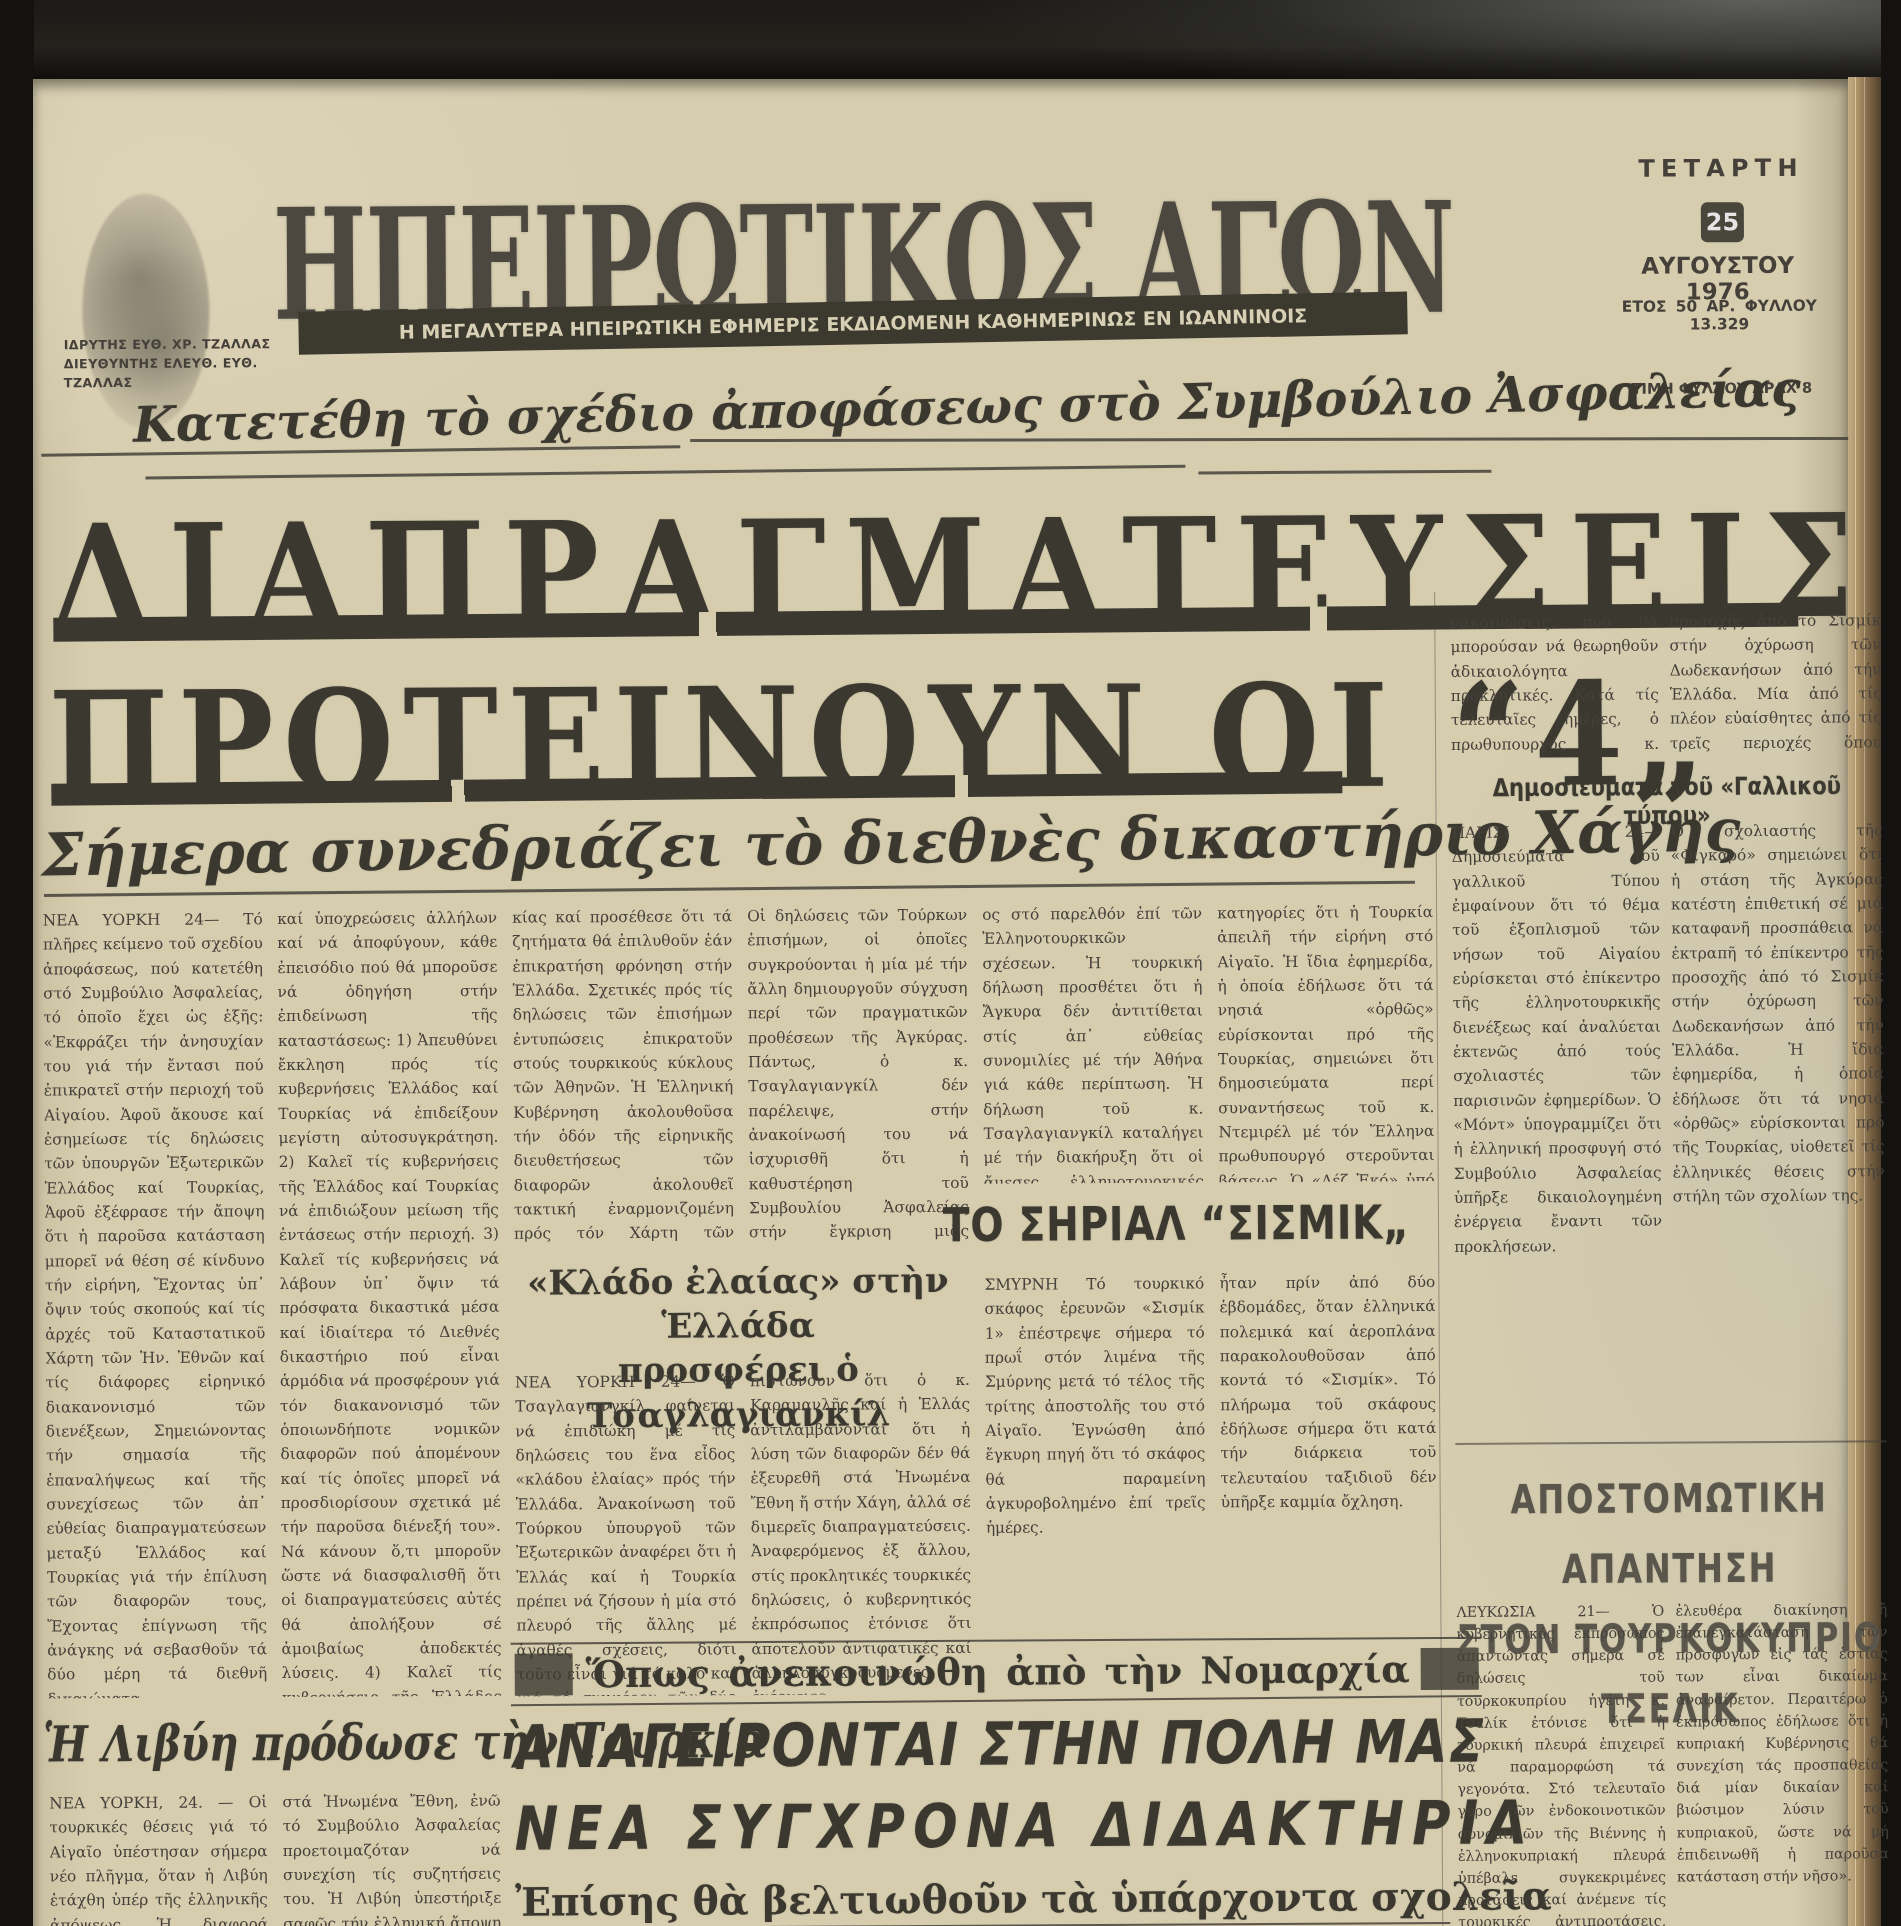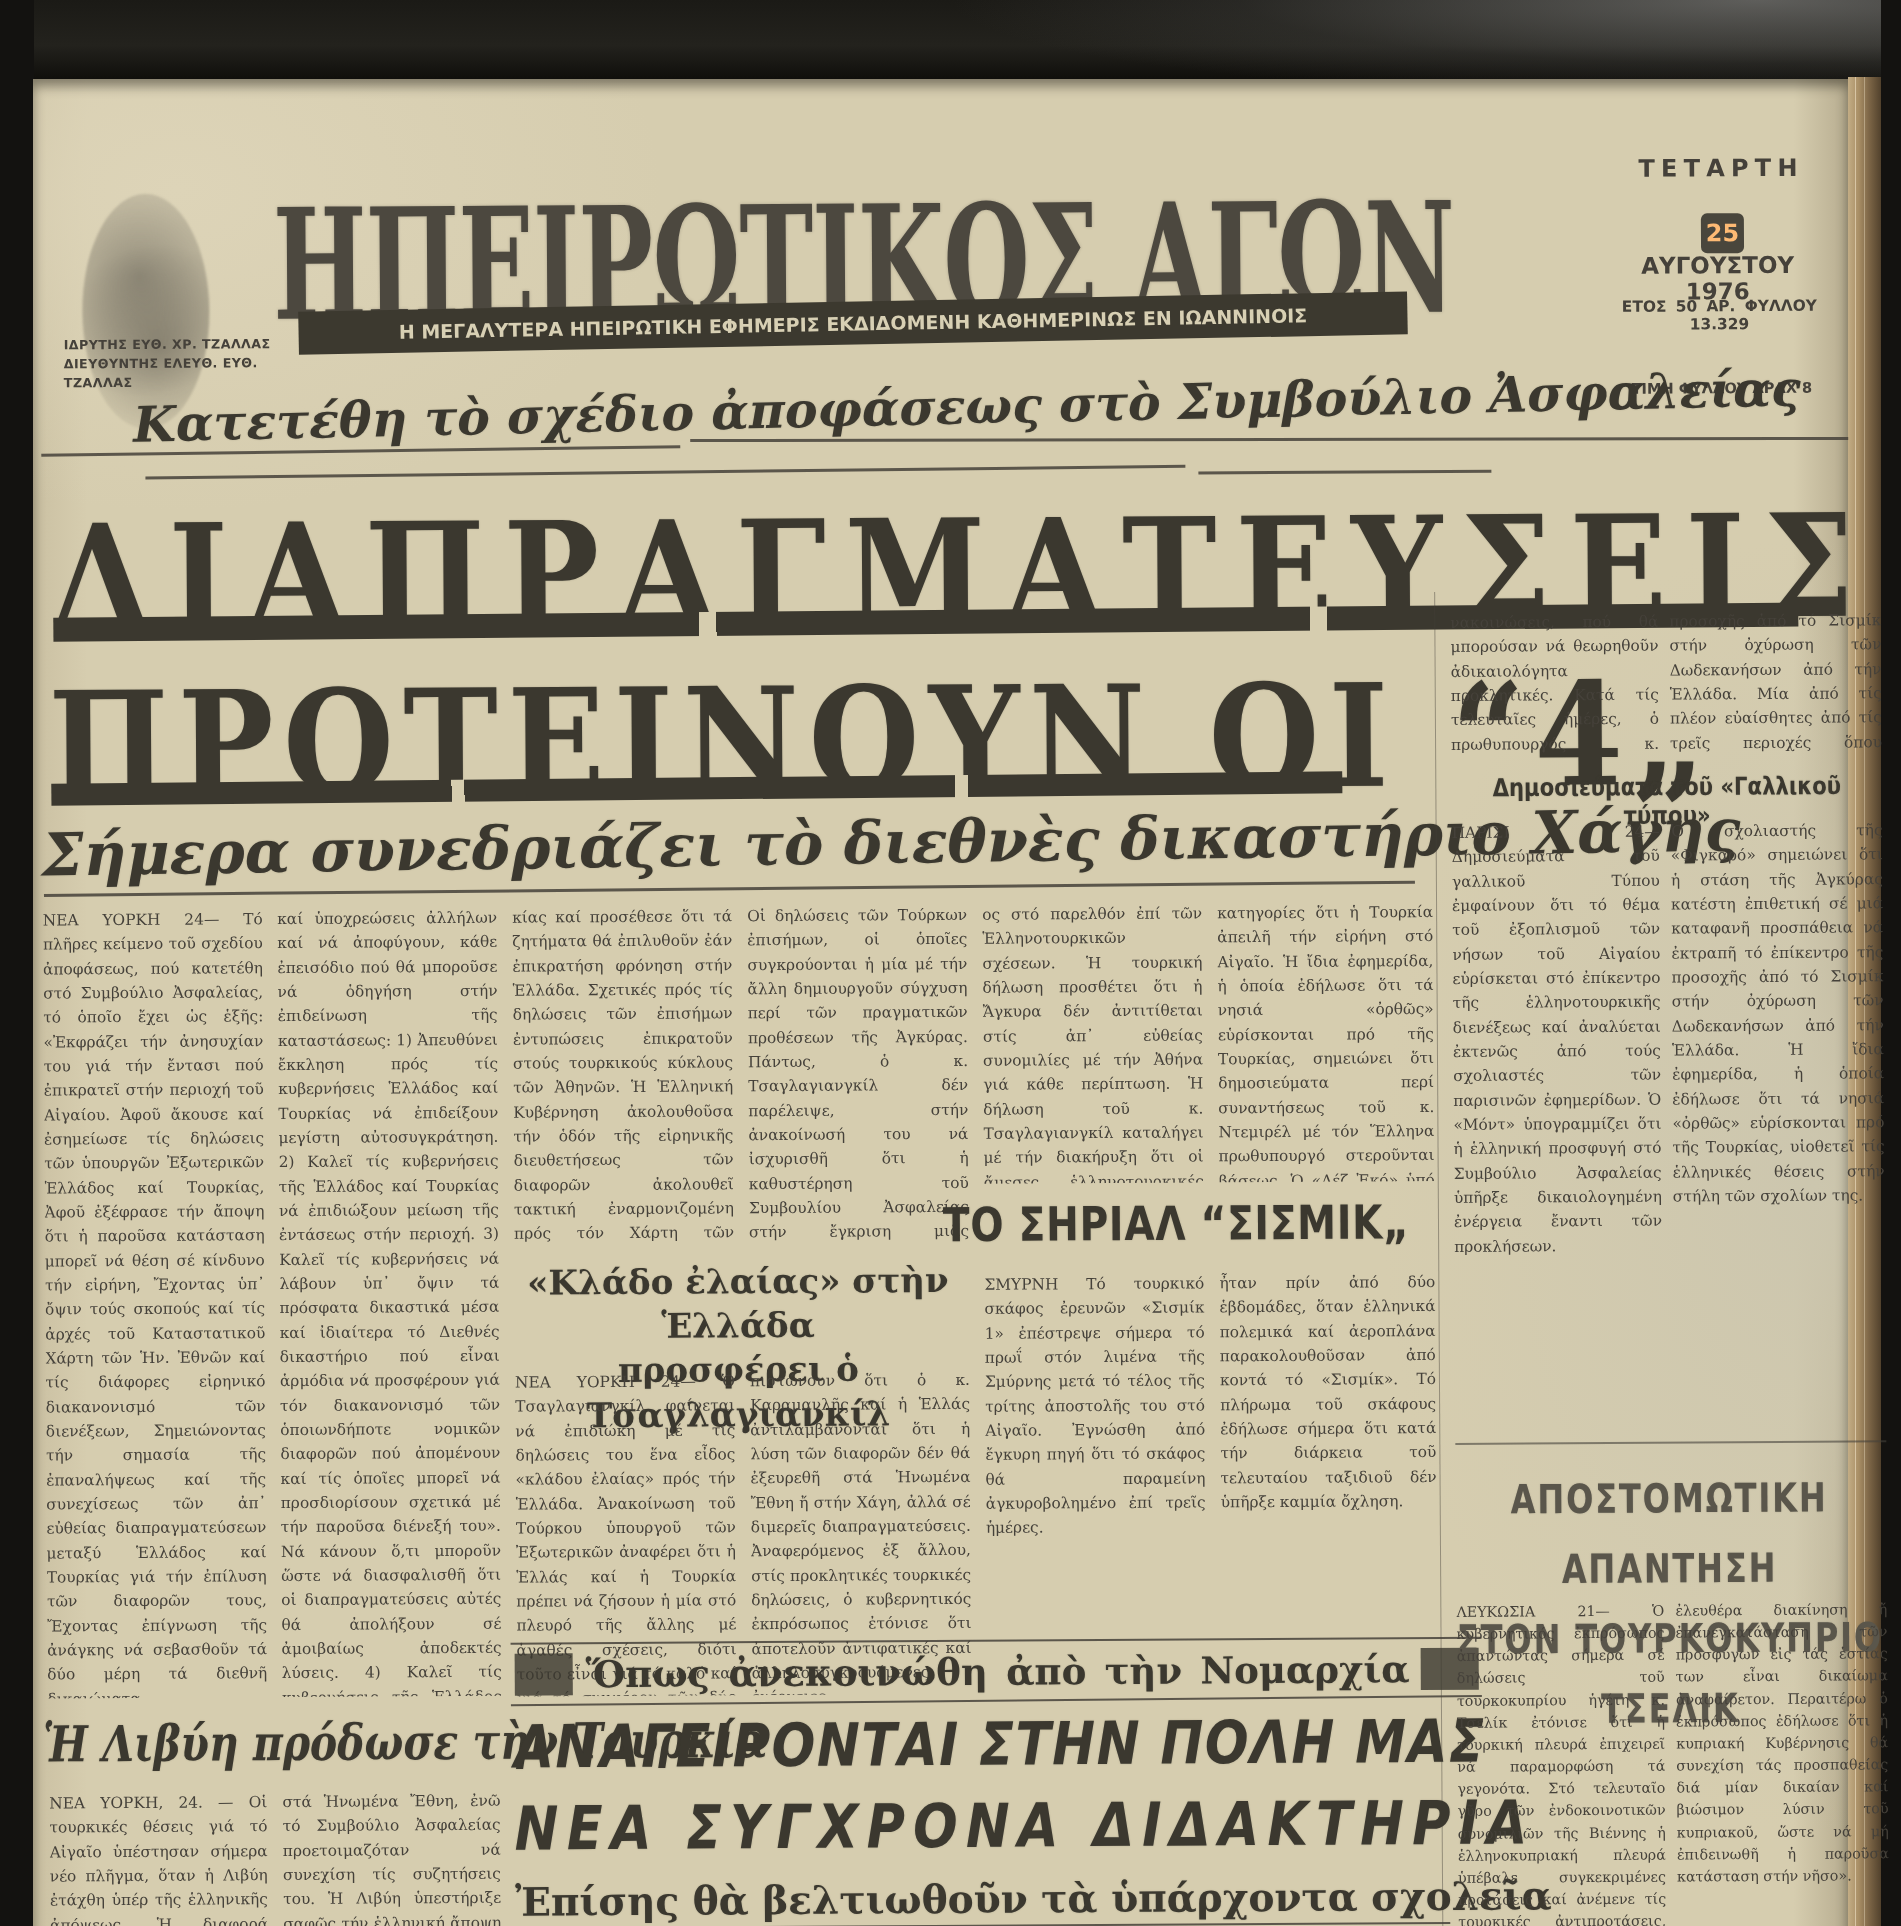--- a/index.html
+++ b/index.html
@@ -49,22 +49,22 @@
 
   .logo{border-radius:50%;
     background:
       radial-gradient(circle at 45% 35%,rgba(90,86,76,.55),rgba(90,86,76,.15) 55%,rgba(0,0,0,0) 72%),
       radial-gradient(circle at 60% 65%,rgba(70,66,58,.45),rgba(0,0,0,0) 60%);
     filter:blur(0.8px);}
   .masthead{font-weight:bold;letter-spacing:-0.8px;white-space:nowrap;text-align:center;
     transform:scale(1,1.55);transform-origin:50% 10%;color:#4c483f;text-shadow:0 0 2.3px rgba(76,72,63,.35);}
   .band{background:var(--band);color:#d8d0b4;text-align:center;overflow:hidden;
     font-family:"DejaVu Sans",sans-serif;font-weight:bold;}
-  .daybox{background:#49463c;color:#fdba74;border-radius:6.2px;text-align:center;
-    font-family:"DejaVu Sans",sans-serif;font-weight:bold;margin-top:11px;}
+  .daybox{background:#49463c;color:#e5e5e5;border-radius:6.2px;text-align:center;
+    font-family:"DejaVu Sans",sans-serif;font-weight:bold;}
 </style>
 </head>
 <body>
 
 <div class="abs scan-top"></div>
 <div class="abs scan-top-streak"></div>
 <div class="abs scan-left"></div>
 
 <div class="abs book-edge"></div>
 <div class="abs scan-right"></div>

